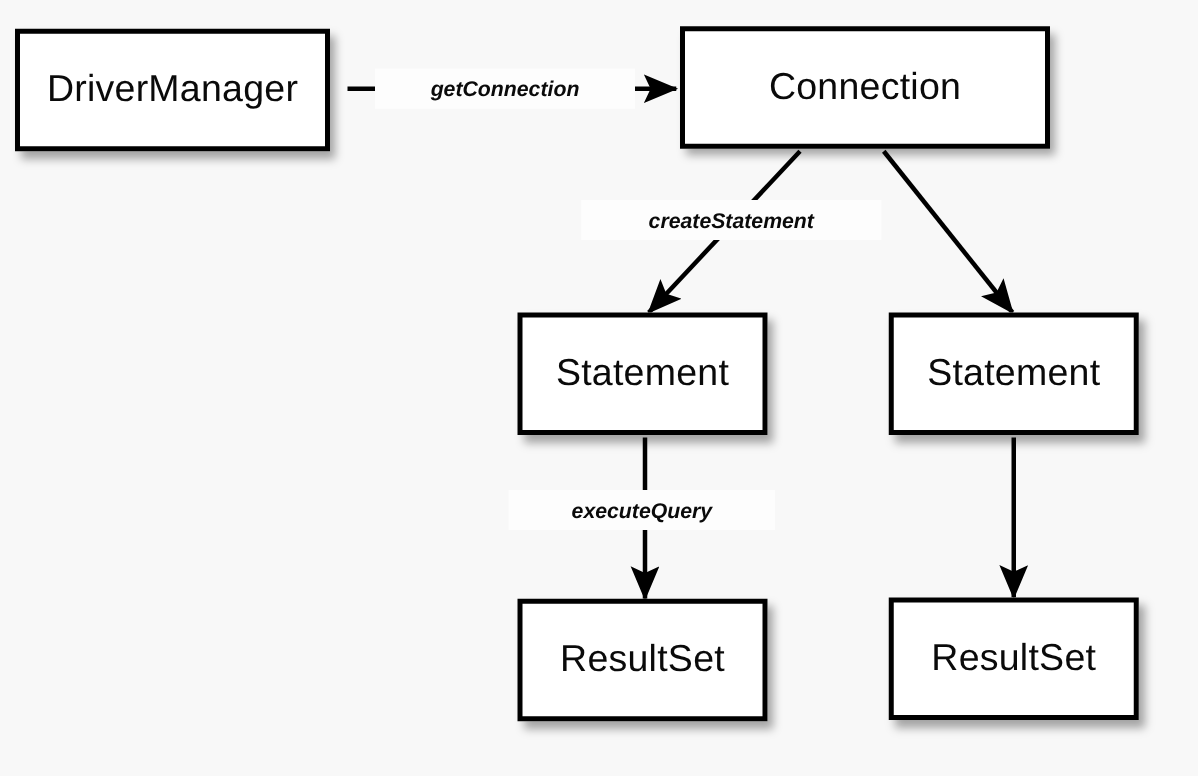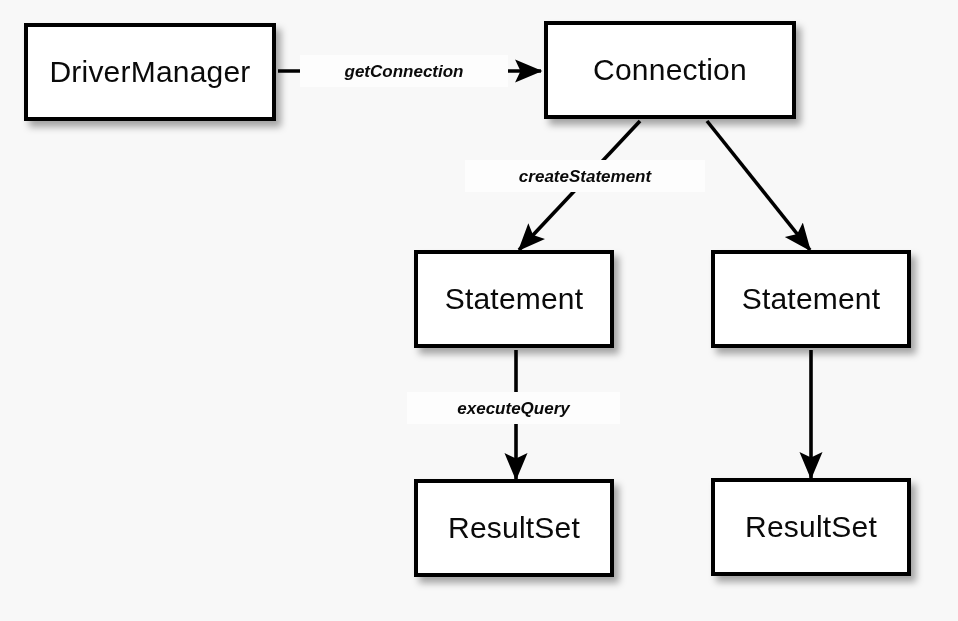--- a/index.html
+++ b/index.html
@@ -80,25 +80,25 @@
 
     <line x1="640" y1="121" x2="519" y2="250" stroke="#000000" stroke-width="3.6" marker-end="url(#arrowhead)"></line>
 
     <line x1="707" y1="121" x2="810" y2="250" stroke="#000000" stroke-width="3.6" marker-end="url(#arrowhead)"></line>
 
     <line x1="516" y1="350" x2="516" y2="479" stroke="#000000" stroke-width="3.6" marker-end="url(#arrowhead)"></line>
 
     <line x1="811" y1="350" x2="811" y2="478" stroke="#000000" stroke-width="3.6" marker-end="url(#arrowhead)"></line>
   </svg>
 
-  <div class="node-box" style="left:24px; top:23px; width:252px; height:98px;">
+  <div class="node-box" style="left:12px; top:23px; width:252px; height:98px;">
     <span class="node-label">DriverManager</span>
   </div>
 
-  <div class="node-box" style="left:544px; top:21px; width:252px; height:98px;">
+  <div class="node-box" style="left:544px; top:21px; width:296px; height:98px;">
     <span class="node-label">Connection</span>
   </div>
 
   <div class="node-box" style="left:414px; top:250px; width:200px; height:98px;">
     <span class="node-label">Statement</span>
   </div>
 
   <div class="node-box" style="left:711px; top:250px; width:200px; height:98px;">
     <span class="node-label">Statement</span>
   </div>

